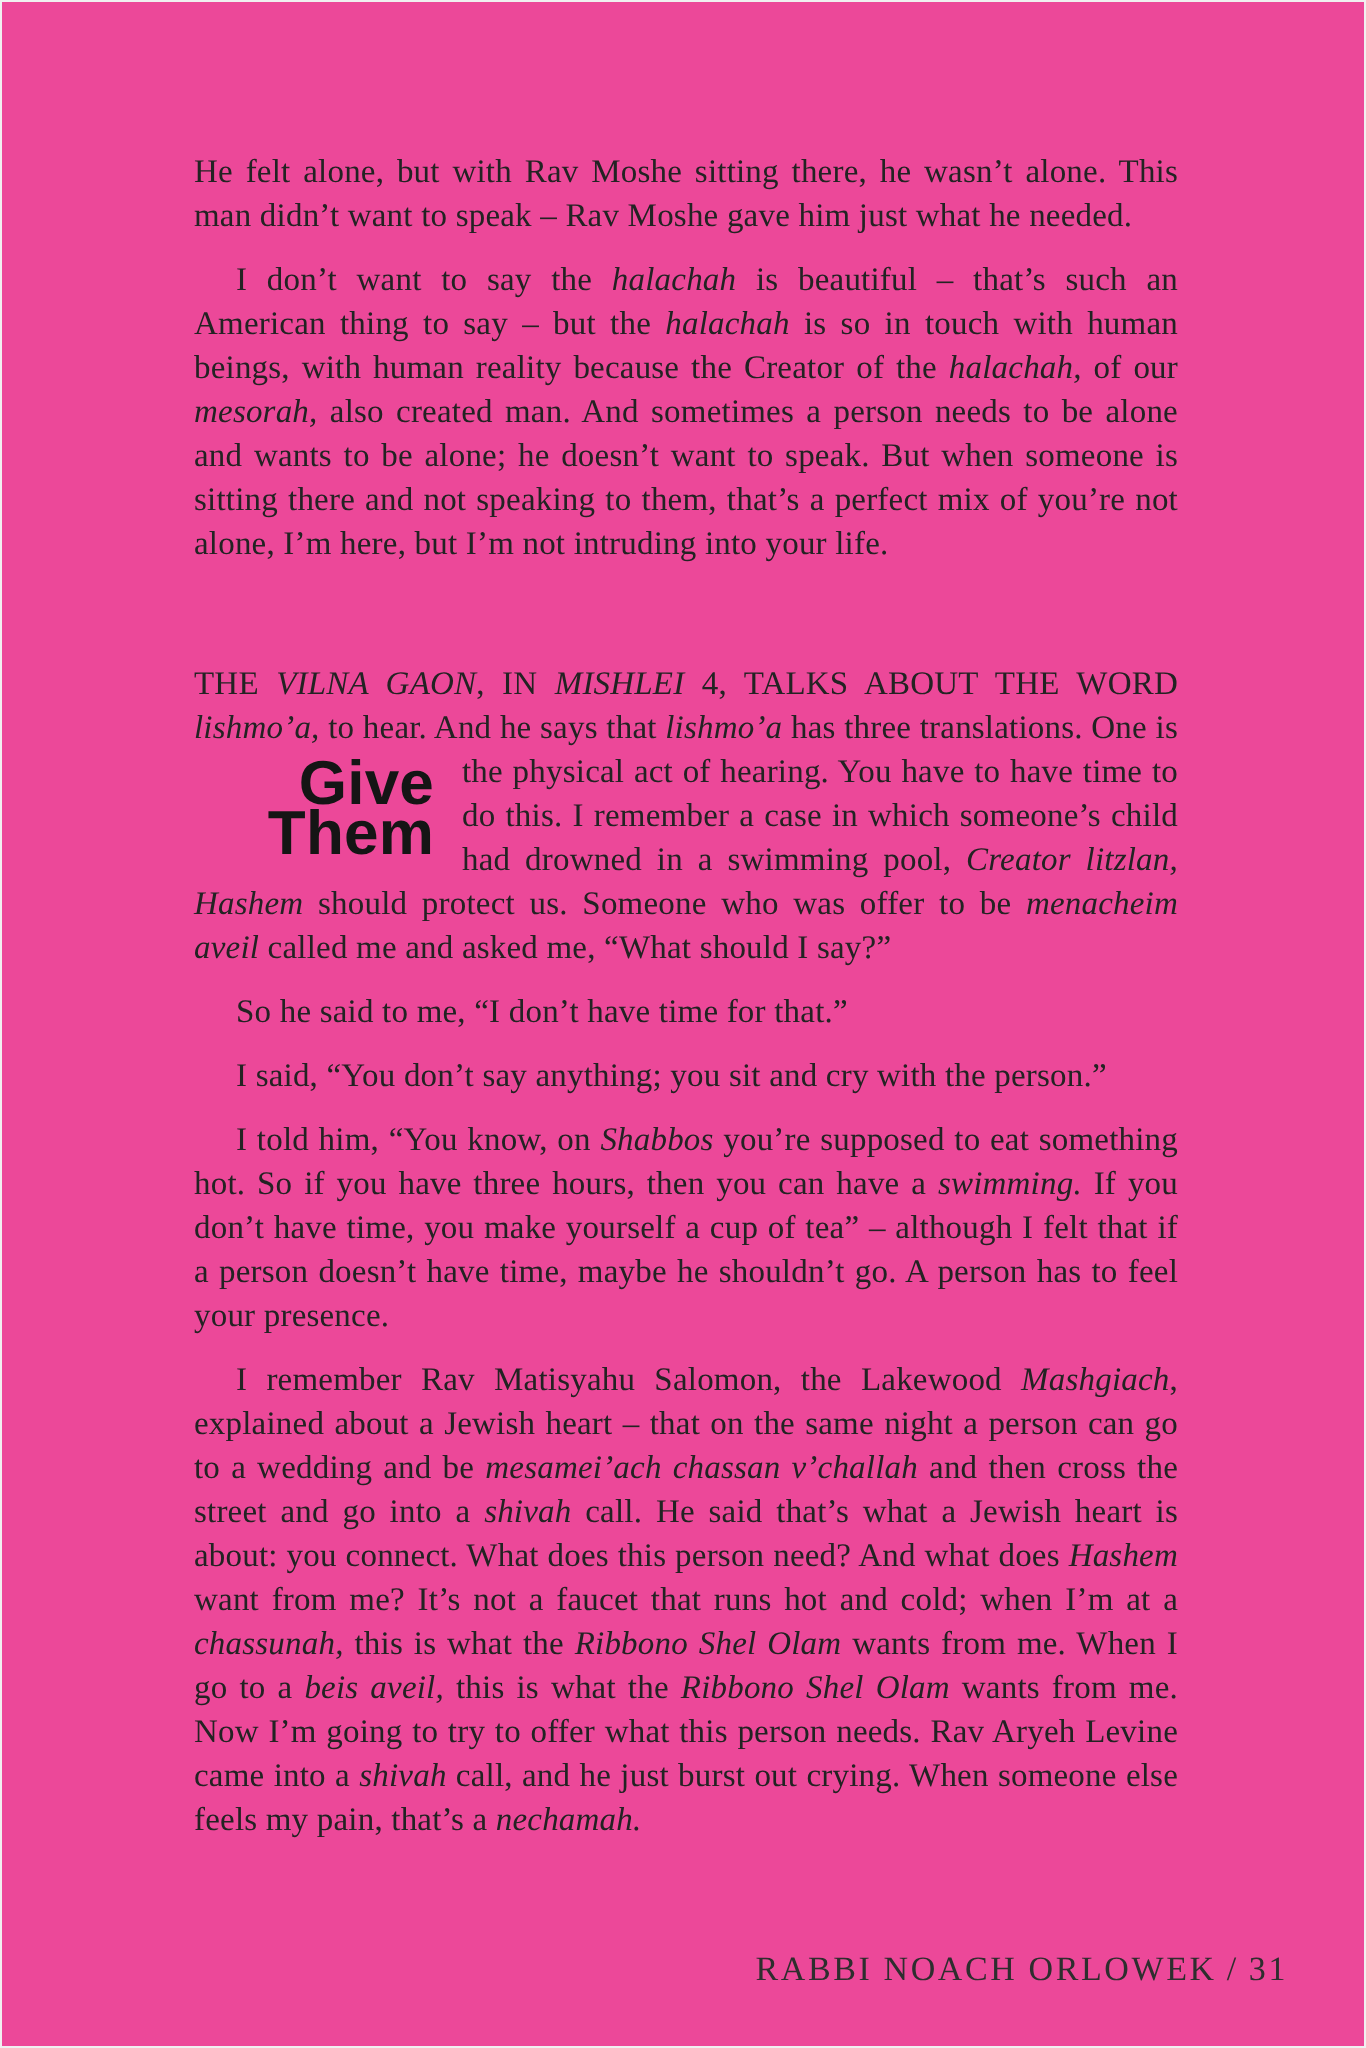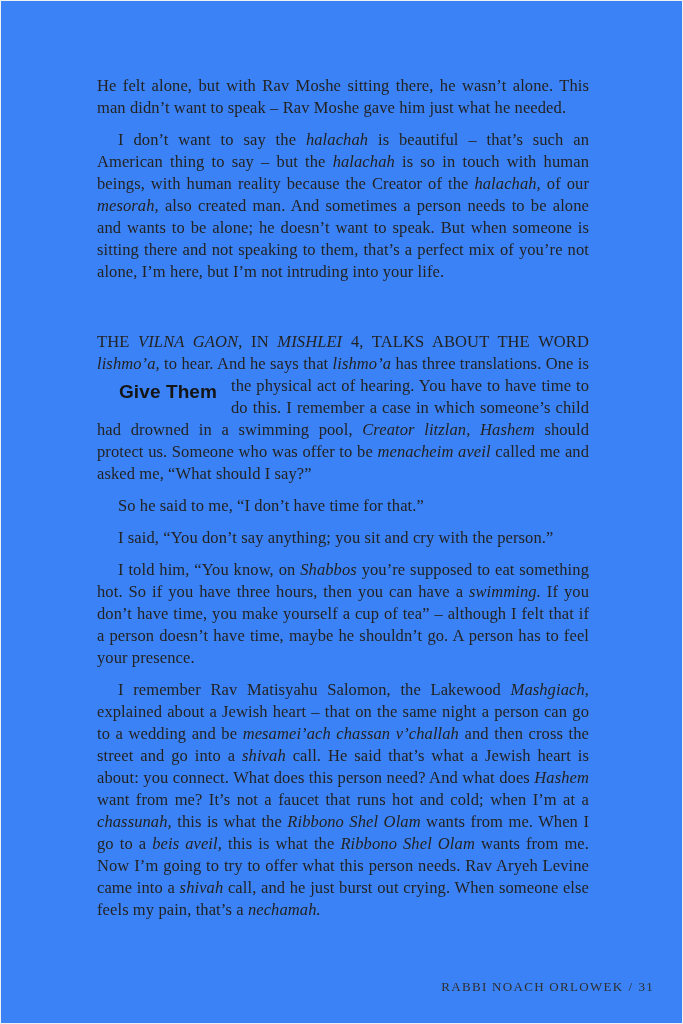--- a/index.html
+++ b/index.html
@@ -1,20 +1,20 @@
 <!DOCTYPE html>
 <html><head>
 <meta charset="utf-8">
 <style>
   html, body { margin: 0; padding: 0; background: #ffffff; }
   .page {
     position: relative;
     width: 683px;
     height: 1024px;
-    background: #3b82f6;
+    background: #ec4899;
     font-family: "Liberation Serif", serif;
     color: #232323;
     overflow: hidden;
     box-sizing: border-box;
     border: 1px solid #f0f0f0;
   }
   .text-block {
     position: absolute;
     left: 96px;
     top: 74px;
@@ -29,31 +29,31 @@
   }
   p.indent { text-indent: 21px; }
   p.opener { margin-top: 48px; }
   .float-heading {
     float: left;
     width: 120px;
     margin: 4px 14px 4px 0;
     text-align: right;
     font-family: "Liberation Sans", sans-serif;
     font-weight: 700;
-    font-size: 19px;
+    font-size: 31px;
     line-height: 25px;
     color: #151515;
     text-indent: 0;
   }
   .heading-line { display: block; }
   .footer {
     position: absolute;
-    right: 28px;
+    right: 38px;
     bottom: 28px;
-    font-size: 13px;
+    font-size: 17px;
     letter-spacing: 1.3px;
     color: #2e2e2e;
     white-space: nowrap;
   }
   .footer .sep { margin: 0 5px; }
   i { }
 </style>
 </head>
 <body>
 

